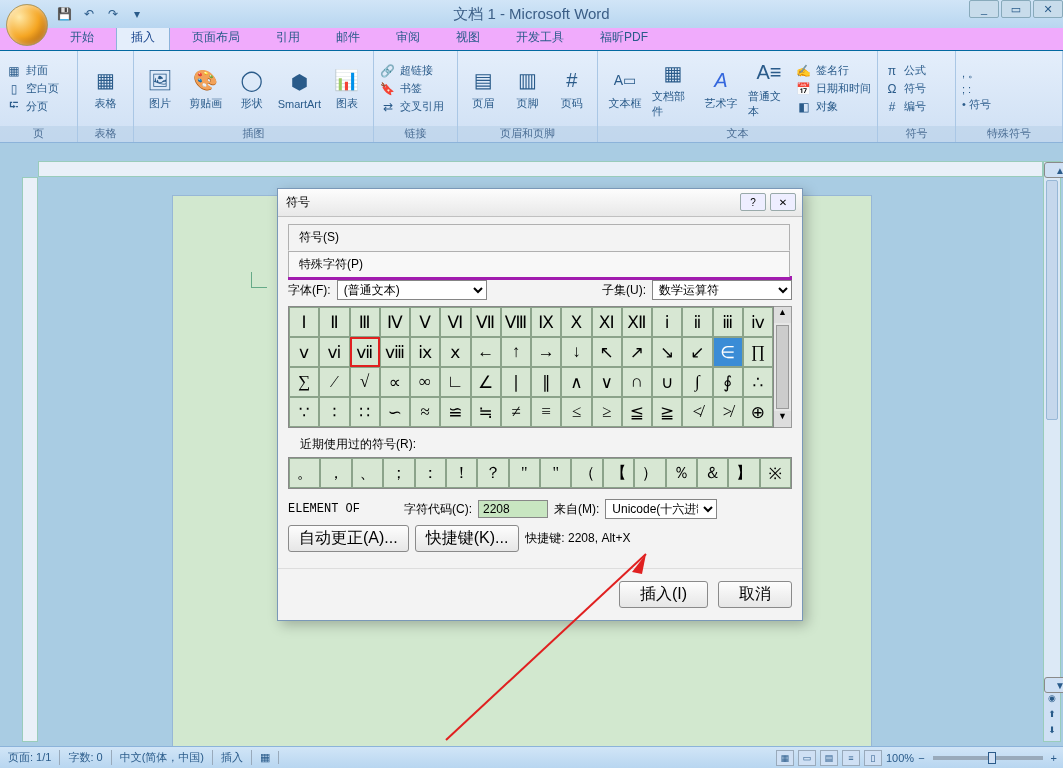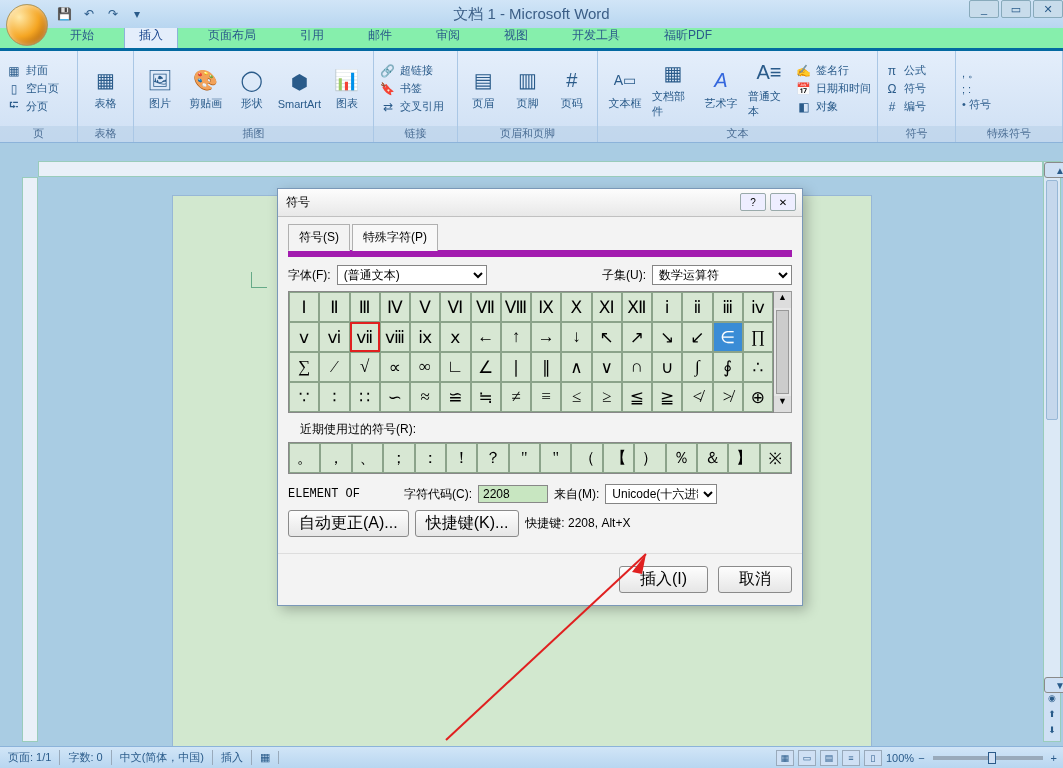--- a/index.html
+++ b/index.html
@@ -8,21 +8,21 @@
 
 .titlebar { height: 28px; background: linear-gradient(#d1e5f7, #b8d6f0); display: flex; align-items: center; position: relative; }
 .office-orb { width: 42px; height: 42px; border-radius: 50%; background: radial-gradient(circle at 30% 30%, #ffe9a8, #f5a623 50%, #8e4400); position: absolute; left: 6px; top: 4px; z-index: 20; border: 1px solid #a96; box-shadow: inset 1px 1px 6px rgba(255,255,255,.6); }
 .qat { margin-left: 56px; display: flex; align-items: center; gap: 6px; }
 .qat span { width: 18px; height: 18px; display: inline-flex; align-items: center; justify-content: center; font-size: 12px; color: #2a5b8a; }
 .title { position: absolute; width: 100%; text-align: center; font-size: 15px; color: #3b5e86; pointer-events: none; }
 .winctrls { position: absolute; right: 0; top: 0; display: flex; }
 .winctrls div { width: 30px; height: 18px; display: flex; align-items: center; justify-content: center; font-size: 11px; color: #2a5b8a; border: 1px solid #8ab; margin-left: 2px; background: #c8dceb; border-radius: 2px; }
 
 
-.ribbontabs { height: 23px; background: #86efac; display: flex; align-items: flex-end; padding-left: 56px; gap: 16px; border-bottom: 3px solid #0369a1; }
+.ribbontabs { height: 23px; background: #f0abfc; display: flex; align-items: flex-end; padding-left: 56px; gap: 8px; border-bottom: 1px solid #0369a1; }
 .ribbontabs .tab { padding: 4px 14px; font-size: 12px; color: #2a5b8a; cursor: pointer; }
 .ribbontabs .tab.active { background: #e4eefb; border: 1px solid #8cb3da; border-bottom: none; border-radius: 3px 3px 0 0; color: #15428b; }
 
 
 .ribbon { height: 92px; background: linear-gradient(#e4eefb, #cfe0f4); border-bottom: 1px solid #8cb3da; display: flex; }
 .group { border-right: 1px solid #aac7e5; display: flex; flex-direction: column; }
 .groupbody { flex: 1; display: flex; align-items: center; padding: 2px 6px; gap: 6px; }
 .grouplabel { height: 16px; font-size: 11px; color: #4a6d94; text-align: center; background: rgba(180,205,230,.5); }
 .big { display: flex; flex-direction: column; align-items: center; justify-content: center; width: 48px; font-size: 11px; color: #2a5b8a; gap: 2px; }
 .big .ico { width: 32px; height: 28px; display: flex; align-items: center; justify-content: center; font-size: 20px; }
@@ -42,21 +42,21 @@
 .vscroll .btn.up { top: 0; } .vscroll .btn.dn { bottom: 48px; }
 .vscroll .pg { position: absolute; left: 0; right: 0; height: 16px; background: #cfe0f4; font-size: 9px; text-align: center; color: #2a5b8a; }
 .vscroll .pg.a { bottom: 32px; } .vscroll .pg.b { bottom: 16px; } .vscroll .pg.c { bottom: 0; }
 
 
 .dialog { position: absolute; left: 277px; top: 188px; width: 526px; background: #f3f3f3; border: 1px solid #7a98b8; box-shadow: 4px 4px 12px rgba(0,0,0,.25); z-index: 30; }
 .dlg-title { height: 28px; background: linear-gradient(#fdfdfd,#e8e8e8); display: flex; align-items: center; padding: 0 8px; font-size: 12px; position: relative; border-bottom: 1px solid #c0c0c0; }
 .dlg-title .ctrls { position: absolute; right: 6px; top: 4px; display: flex; gap: 4px; }
 .dlg-title .ctrls div { width: 26px; height: 18px; border: 1px solid #9aa; background: #eef; border-radius: 2px; font-size: 10px; display: flex; align-items: center; justify-content: center; }
 .dlg-body { padding: 6px 10px 10px; font-size: 12px; }
-.dlg-tabs { display: flex; border-bottom: 7px solid #a21caf; margin-bottom: 8px; }
+.dlg-tabs { display: flex; border-bottom: 4px solid #a21caf; margin-bottom: 0; flex-direction: column; }
 .dlg-tabs .t { padding: 4px 10px; border: 1px solid #b0b0b0; border-bottom: none; margin-right: 2px; background: #f8f8f8; position: relative; top: 1px; }
 .dlg-tabs .t.active { background: #f3f3f3; border-bottom: 1px solid #f3f3f3; }
 .row { display: flex; align-items: center; gap: 6px; margin-bottom: 6px; }
 .row label { white-space: nowrap; }
 select, .selbox { font-size: 12px; border: 1px solid #858585; background: #fff; height: 20px; padding: 0 2px; }
 .symgrid { display: grid; grid-template-columns: repeat(16, 1fr); border: 1px solid #888; background: #d7e7d3; }
 .symcell { border: 1px solid #8ba38a; height: 30px; display: flex; align-items: center; justify-content: center; font-size: 17px; font-family: "Times New Roman", serif; cursor: pointer; background: #d7e7d3; }
 .symcell.sel { background: #3a8cd6; color: #fff; }
 .symcell.red { outline: 2px solid #e02020; outline-offset: -2px; }
 .gridwrap { display: flex; }

